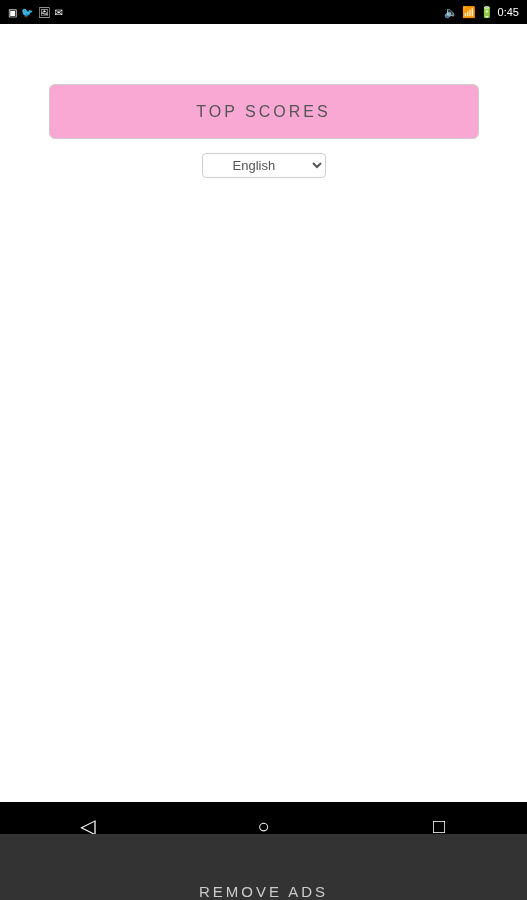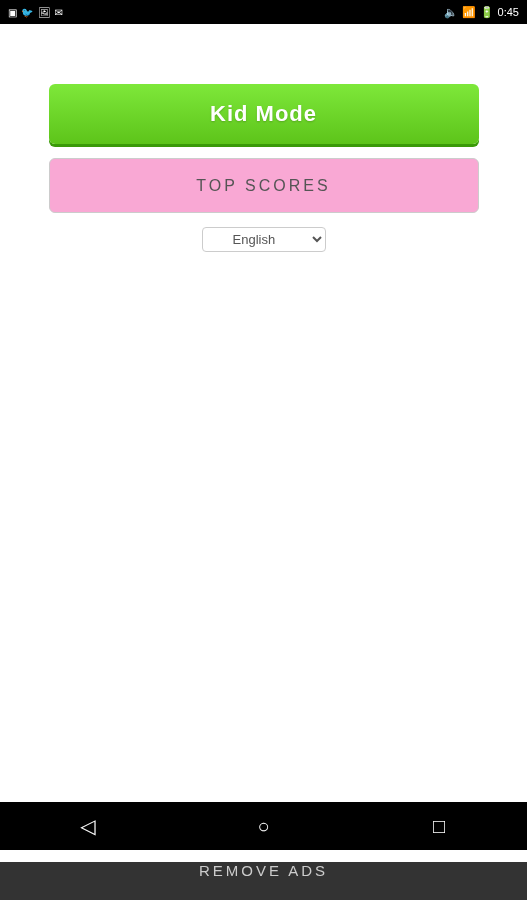--- a/index.html
+++ b/index.html
@@ -138,24 +138,24 @@
       background: #fff;
       cursor: pointer;
       appearance: auto;
     }
 
     
     .bottom-bar {
       position: absolute;
       bottom: 0;
       width: 100%;
-      height: 38px;
+      height: 66px;
       background: #333;
       display: flex;
-      align-items: flex-start;
+      align-items: flex-end;
       justify-content: center;
       cursor: pointer;
     }
     .bottom-bar-text {
       color: #ccc;
       font-size: 15px;
       letter-spacing: 3px;
     }
 
     
@@ -194,23 +194,20 @@
     <span>🔈</span>
     <span>📶</span>
     <span>🔋</span>
     <span>0:45</span>
   </div>
 </div>
 
 <div class="main-content">
 
 
-  <button class="btn btn-kid">
-    <span>Kid Mode</span>
-  </button>
 
 
 
 
   <button class="btn-top-scores">
     <span>TOP SCORES</span>
   </button>
 
   <select class="language-selector">
     <option>English</option>

